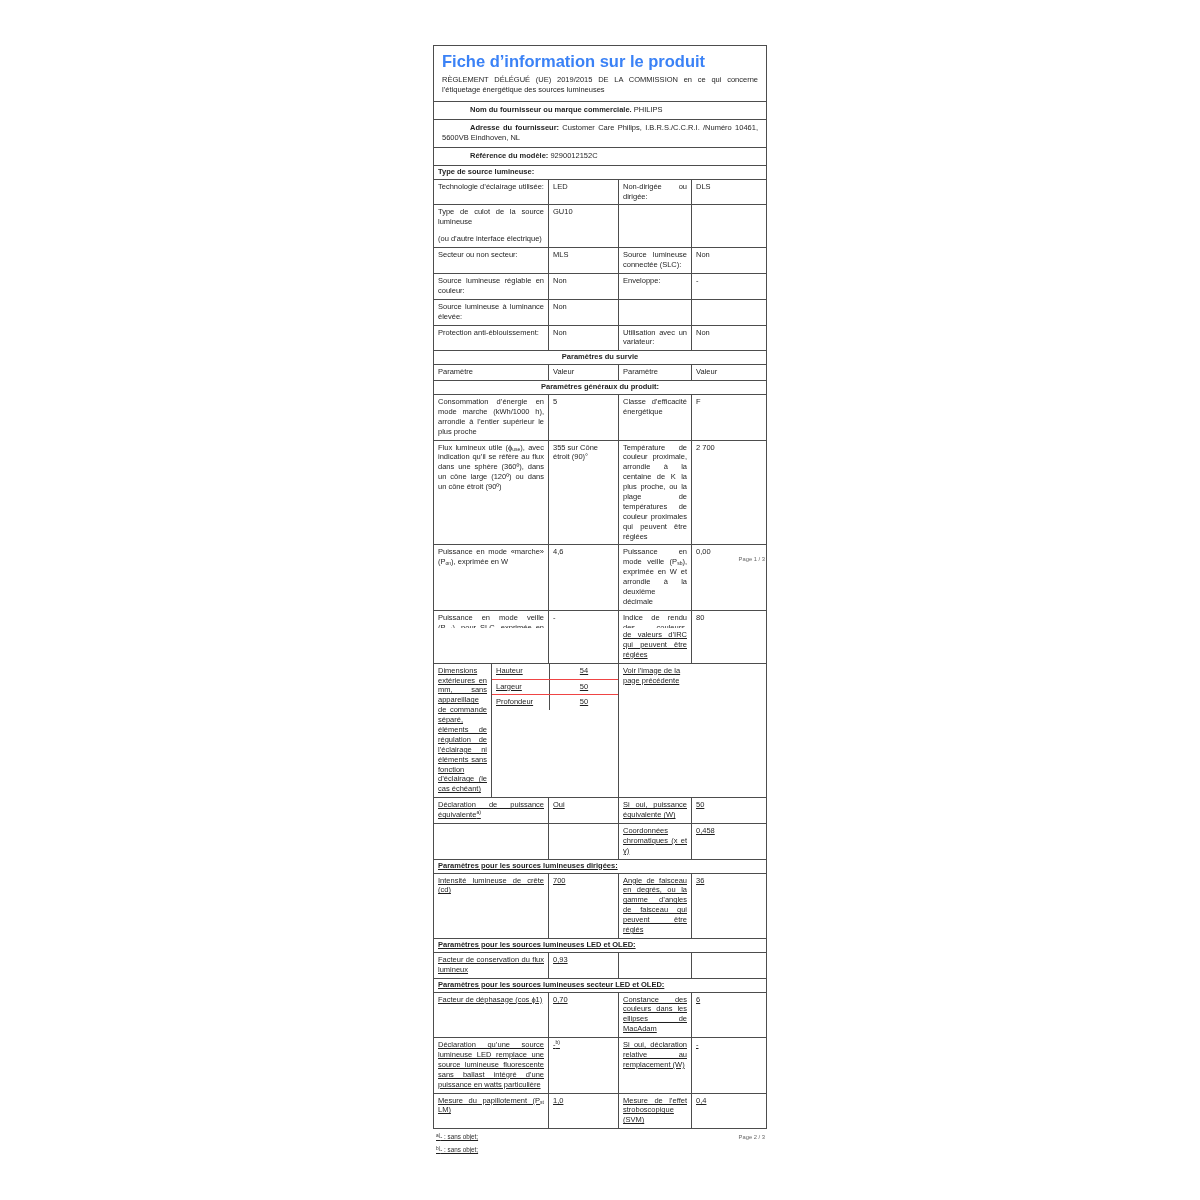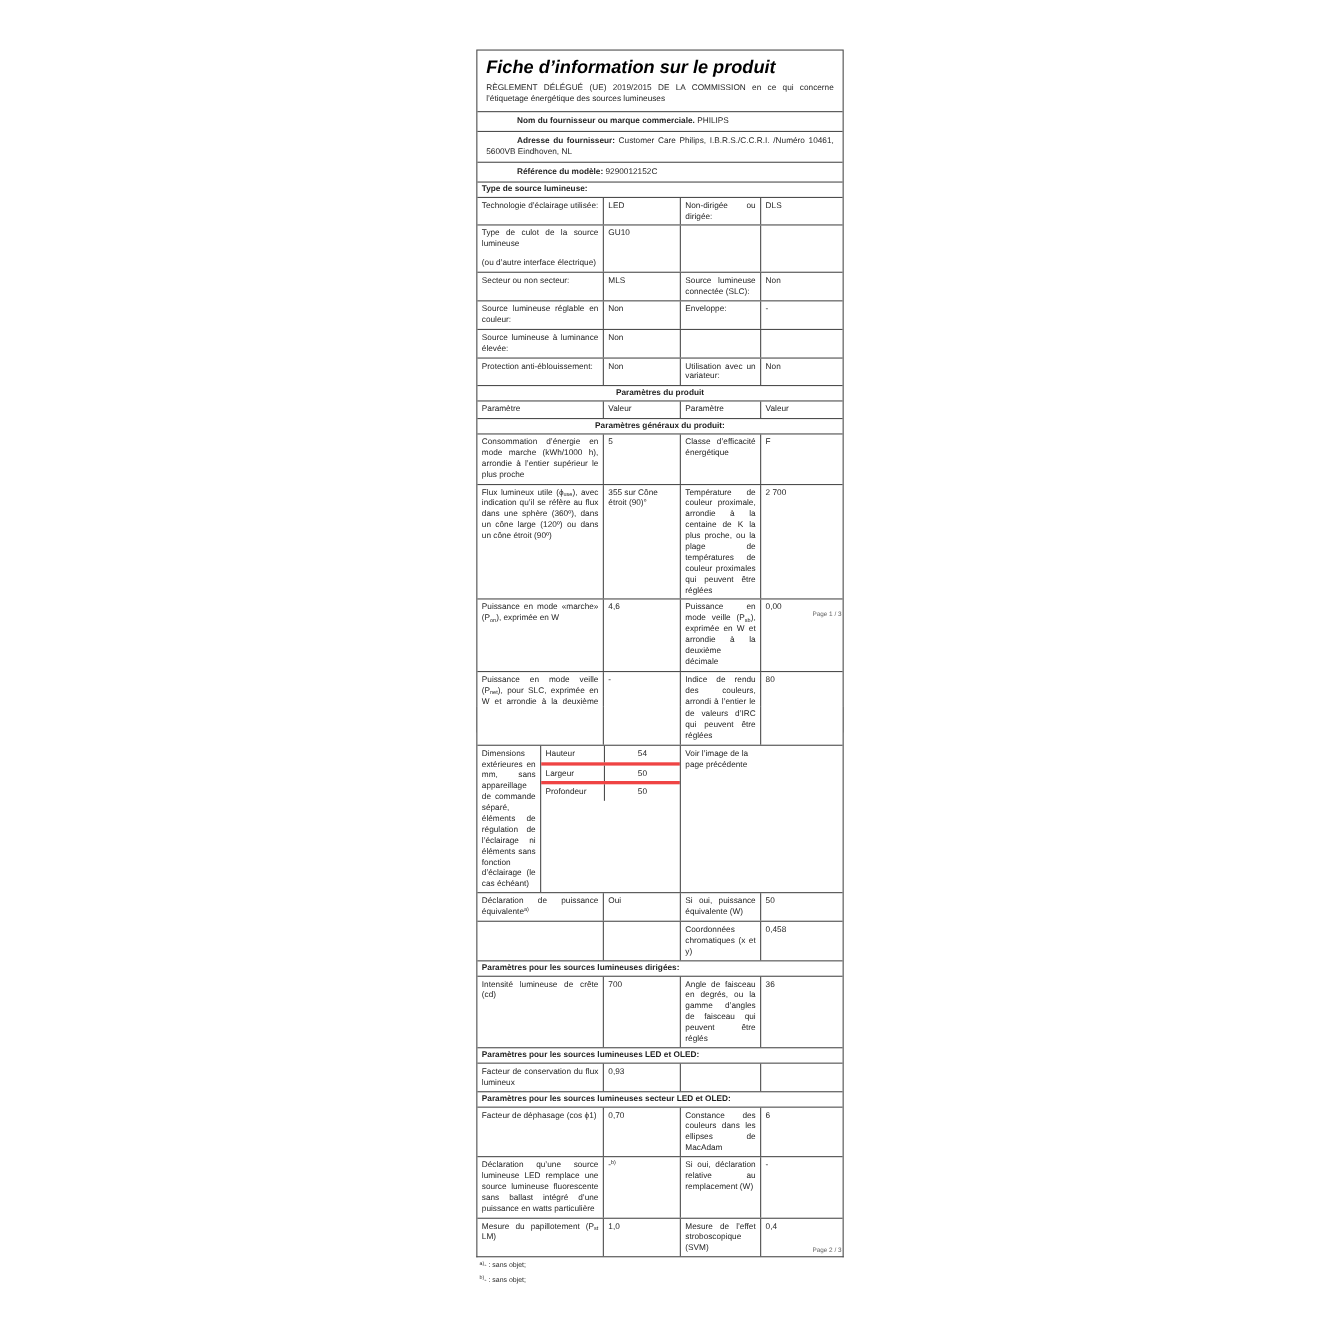--- a/index.html
+++ b/index.html
@@ -4,50 +4,50 @@
 <style>
   html,body { margin:0; padding:0; }
   body {
     width:1200px; height:1200px; background:#ffffff;
     font-family:"Liberation Sans", sans-serif; color:#1f1f1f;
   }
   .canvas { position:relative; width:1200px; height:1200px; background:#ffffff; overflow:hidden; }
 
   .sheet { position:absolute; left:433px; width:334px; font-size:7.5px; line-height:1.32; }
   #sheet1 { top:45px; }
-  #sheet2 { top:642px; }
+  #sheet2 { top:628px;text-decoration:underline; }
   .tbl { border:1px solid #4d4d4d; background:#fff; }
   #sheet2 .tbl { border-top:none; }
   .tbl > * + * { border-top:1px solid #4d4d4d; }
 
   .g4 { display:grid; grid-template-columns:114px 70px 73px 1fr; }
   .g5 { display:grid; grid-template-columns:57px 127px 73px 1fr; }
   .c { padding:2px 4px 3px; min-height:9px; box-sizing:border-box; }
   .c + .c { border-left:1px solid #4d4d4d; }
   .lab { text-align:justify; }
   .val { text-align:left; }
 
   .hdr-c { text-align:center; font-weight:700; padding:1px 4px 2px; }
   .hdr-l { font-weight:700; padding:1px 4px 2px; }
 
   .title-block { padding:6px 8px 6px; }
-  .doc-title { margin:0 0 5px; font-size:16.5px; line-height:1.12; font-weight:700; color:#000000;font-style:italic; }
+  .doc-title { margin:0 0 5px; font-size:16.5px; line-height:1.12; font-weight:700; color:#3b82f6; }
   .reg { font-size:7.5px; text-align:justify; }
 
   .kvrow { padding:3px 8px 4px; text-align:justify; }
   .kv-label { font-weight:700;margin-left:28px; }
 
   .para2 { margin-top:7px; }
 
   sub { font-size:5px; line-height:0; vertical-align:-1px; }
   sup { font-size:5px; line-height:0; vertical-align:3px; }
 
   .subwrap { padding:0; display:flex; flex-direction:column; }
   .subrow { display:grid; grid-template-columns:57px 1fr; }
-  .subrow.bb { border-bottom:3px solid #ef4444; }
+  .subrow.bb { border-bottom:1px solid #ef4444; }
   .subk { padding:2px 3px 3px 4px; }
   .subv { padding:2px 3px 3px; text-align:center; border-left:1px solid #4d4d4d; }
 
   .footnotes { margin-top:4px; padding-left:3px; font-size:6.3px; color:#2a2a2a; }
   .fn { margin-bottom:5px; }
   .fn sup { font-size:4.8px; vertical-align:2px; }
 
   .pagenum { position:absolute; left:433px; width:332px; text-align:right; font-size:5.8px; color:#666; }
   #pg1 { top:556px; }
   #pg2 { top:1134px; }
@@ -120,21 +120,21 @@
         <div class="c val"></div>
       </div>
 
       <div class="g4">
         <div class="c lab">Protection anti-éblouissement:</div>
         <div class="c val">Non</div>
         <div class="c lab">Utilisation avec un variateur:</div>
         <div class="c val">Non</div>
       </div>
 
-      <div class="hdr-c">Paramètres du produit</div>
+      <div class="hdr-c">Paramètres du survie</div>
 
       <div class="g4">
         <div class="c">Paramètre</div>
         <div class="c">Valeur</div>
         <div class="c">Paramètre</div>
         <div class="c">Valeur</div>
       </div>
 
       <div class="hdr-c">Paramètres généraux du produit:</div>
 

